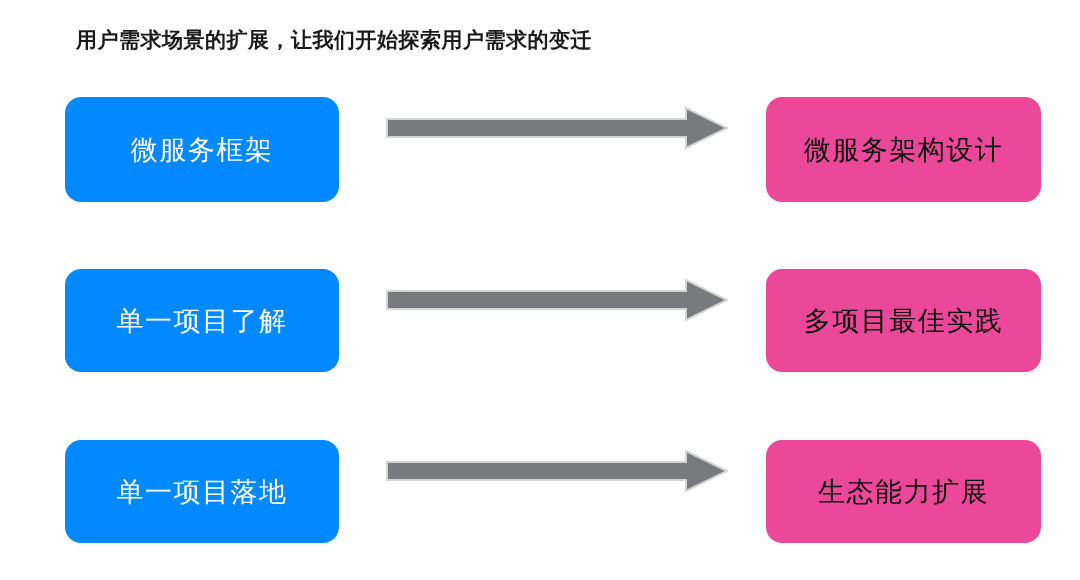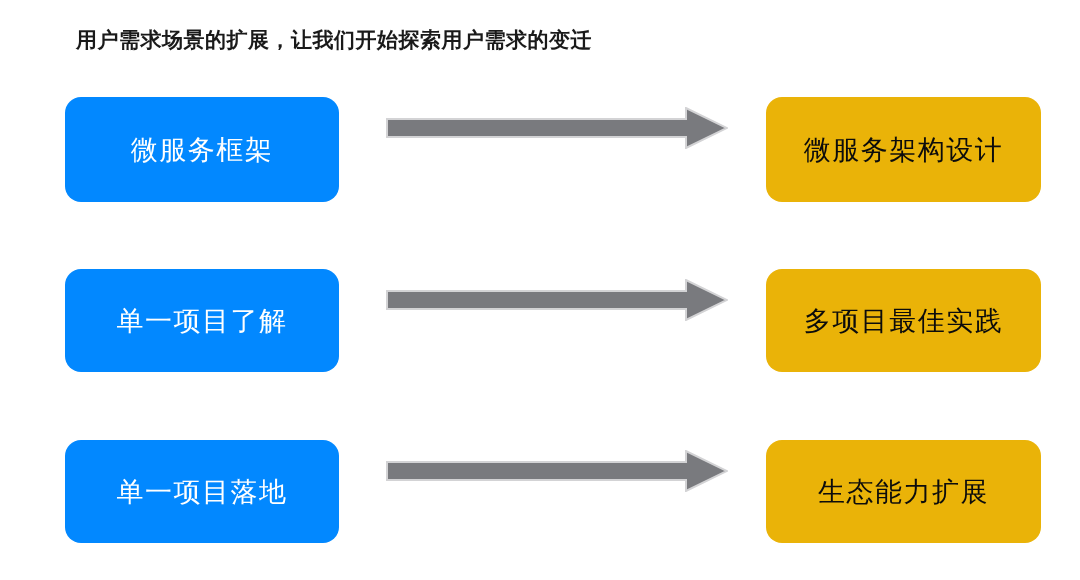--- a/index.html
+++ b/index.html
@@ -58,21 +58,21 @@
     width: 274px;
     height: 105px;
     background: #0288ff;
     color: #ffffff;
   }
   .box-right {
     left: 766px;
     top: 0;
     width: 275px;
     height: 105px;
-    background: #eab308;
+    background: #ec4899;
     color: #0c0c0c;
   }
   .row-1 .box-left, .row-1 .box-right,
   .row-2 .box-left, .row-2 .box-right {
     height: 103px;
   }
 
   .arrow {
     position: absolute;
     left: 386px;

